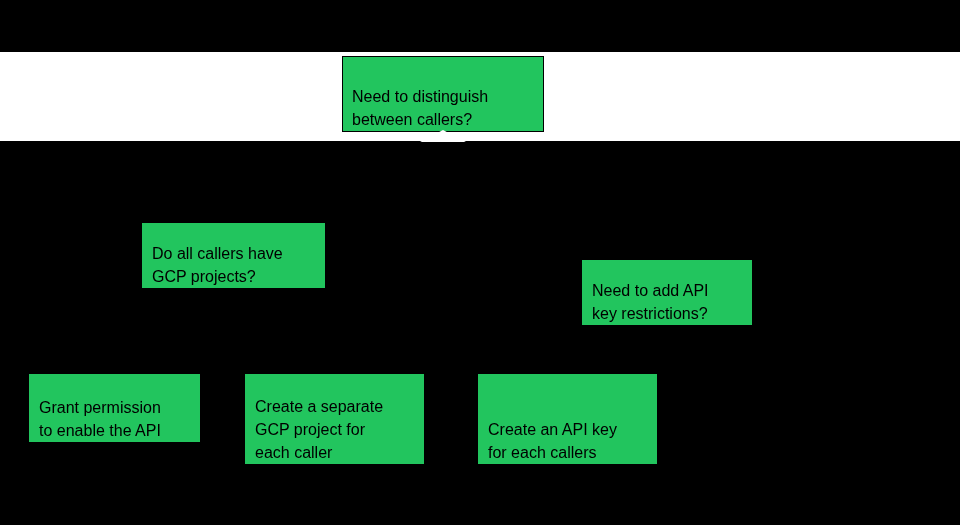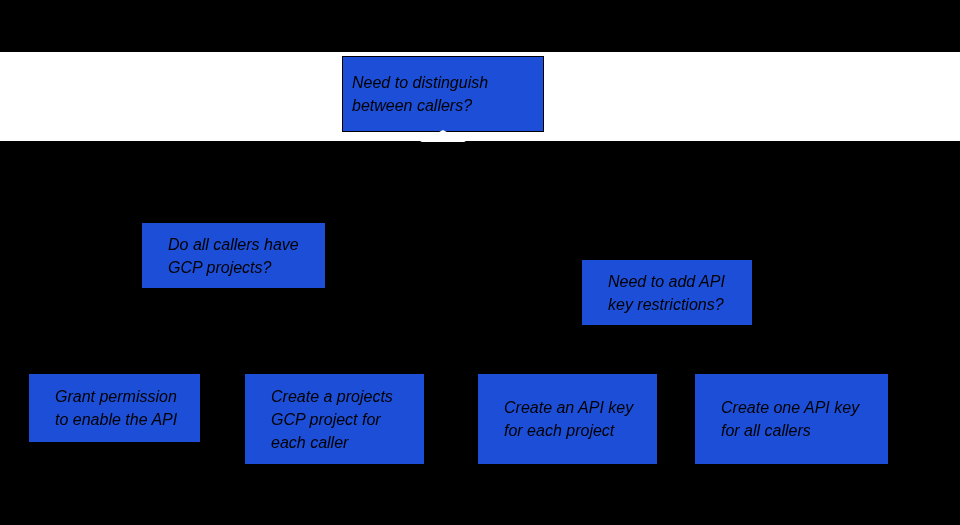--- a/index.html
+++ b/index.html
@@ -23,32 +23,31 @@
     position: absolute;
     left: 0;
     width: 960px;
     background: #ffffff;
   }
   .band.row1 { top: 52px;  height: 89px; }
 
   
   .node {
     position: absolute;
-    background: #1d4ed8;
+    background: #22c55e;
     box-sizing: border-box;
     display: flex;
-    align-items: center;
-    font-style: italic;
+    align-items: flex-end;
   }
   .node .label {
     color: #000000;
     font-size: 16px;
     line-height: 23px;
     white-space: pre-line;
-    padding-left: 26px;
+    padding-left: 10px;
     padding-right: 6px;
   }
   .node.outlined {
     border: 1px solid #000000;
   }
 
   
   #node-distinguish {
     left: 342px;
     top: 56px;
@@ -135,28 +134,24 @@
     <span class="label">Need to add API
 key restrictions?</span>
   </div>
 
   <div class="node" id="node-grant-permission">
     <span class="label">Grant permission
 to enable the API</span>
   </div>
 
   <div class="node" id="node-separate-project">
-    <span class="label">Create a projects
+    <span class="label">Create a separate
 GCP project for
 each caller</span>
   </div>
 
   <div class="node" id="node-key-each-caller">
     <span class="label">Create an API key
-for each project</span>
+for each callers</span>
   </div>
 
-  <div class="node" id="node-key-all-callers">
-    <span class="label">Create one API key
-for all callers</span>
-  </div>
 
 </div>
 
 </body></html>

